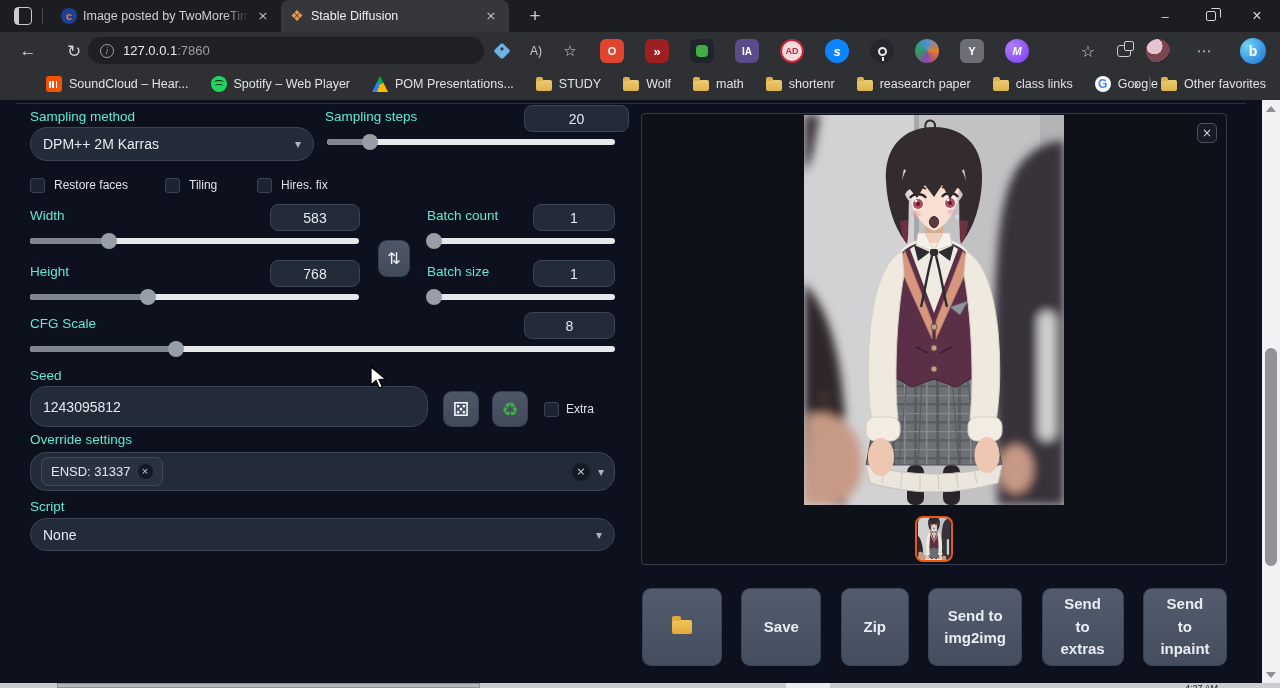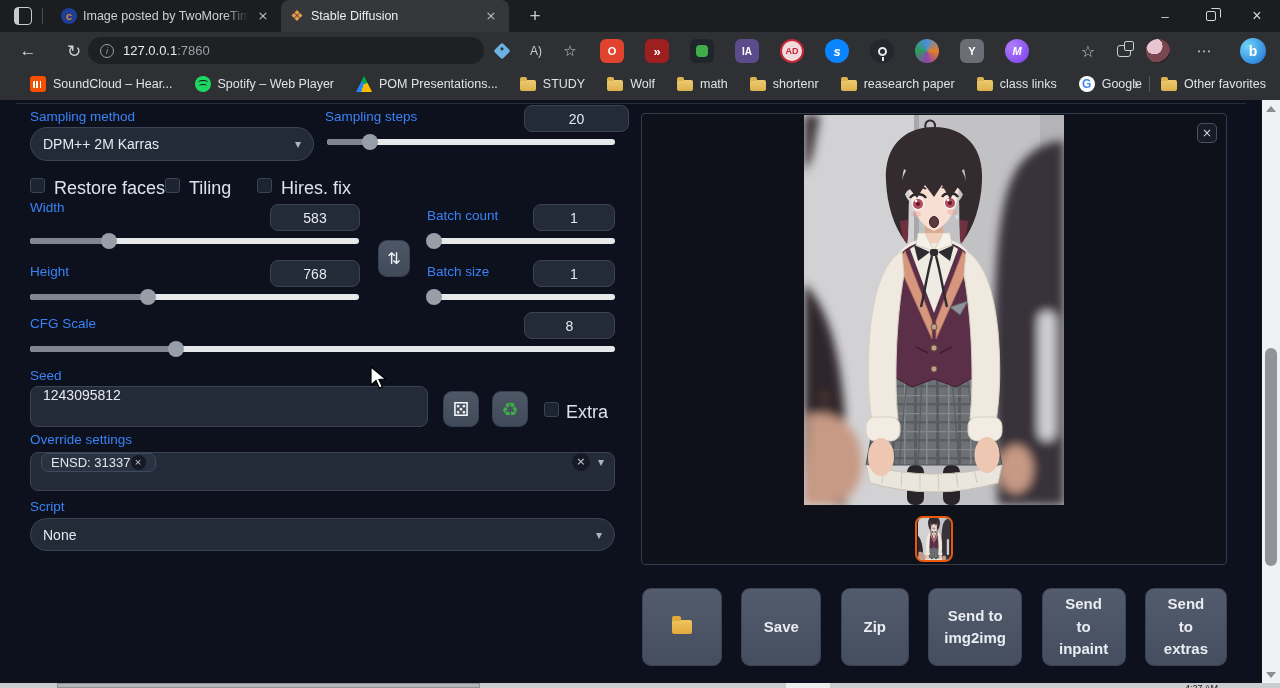--- a/index.html
+++ b/index.html
@@ -64,38 +64,38 @@
   .folder-ic{width:16px;height:11px;background:linear-gradient(#edcb72,#ddb24c);border-radius:2px;position:relative;margin-top:3px}
   .folder-ic::before{content:"";position:absolute;left:0;top:-3px;width:7px;height:4px;background:#ddb24c;border-radius:2px 2px 0 0}
   .bi-g{background:#fff;border-radius:50%;color:#4285f4;font-weight:bold;font-size:12px;line-height:16px;text-align:center}
   .bm-right{position:absolute;right:14px;display:flex;align-items:center;gap:10px}
   .bm-chevron{color:#c9ccd1;font-size:16px}
   .bm-divider{width:1px;height:16px;background:#55575b}
 
   
   .content{position:absolute;top:100px;left:0;width:1280px;height:583px;background:#0d111d}
   .topline{position:absolute;left:16px;top:3px;width:1230px;height:1px;background:#262d3c}
-  .lbl{position:absolute;font-size:13.5px;color:#3b82f6}
+  .lbl{position:absolute;font-size:13.5px;color:#5eead4}
   .numbox{position:absolute;height:27px;background:#232a38;border:1px solid #3c4454;border-radius:8px;
     color:#e6e9ef;font-size:14px;display:flex;align-items:center;justify-content:center}
   .dropdown{position:absolute;background:#232a38;border:1px solid #3c4454;border-radius:17px;color:#e6e9ef;
     font-size:14px;display:flex;align-items:center;padding:8px 12px}
   .dropdown .caret{margin-left:auto;color:#aeb4c0;font-size:12px}
   .slider{position:absolute;height:16px}
   .slider .track{position:absolute;left:0;right:0;top:5px;height:6px;border-radius:3px;background:#e7e8ea;overflow:hidden}
   .slider .fill{height:100%;background:#80868f}
   .slider .handle{position:absolute;top:0;width:16px;height:16px;border-radius:50%;background:#989ea8;margin-left:-8px}
   .checkbox{position:absolute;width:15px;height:15px;background:#1d2431;border:1.5px solid #3c4454;border-radius:3px}
-  .cb-label{position:absolute;font-size:18px;color:#dde2ea}
+  .cb-label{position:absolute;font-size:12px;color:#dde2ea}
   .sqbtn{position:absolute;background:linear-gradient(#4e5766,#414a59);border:1px solid #374151;border-radius:9px;
     display:flex;align-items:center;justify-content:center;color:#eef0f4}
-  .textinput{position:absolute;background:#232a38;border:1px solid #3c4454;border-radius:8px;color:#e6e9ef;
-    font-size:14px;display:flex;align-items:flex-start;padding:0 12px}
-  .chip{display:flex;align-items:center;background:#2a3140;border:1px solid #404a5e;border-radius:7px;
-    padding:0 9px;height:19px;font-size:13px;color:#e2e6ec}
+  .textinput{position:absolute;background:#232a38;border:1px solid #3c4454;border-radius:16px;color:#e6e9ef;
+    font-size:14px;display:flex;align-items:center;padding:0 12px}
+  .chip{display:flex;align-items:center;gap:7px;background:#2a3140;border:1px solid #404a5e;border-radius:7px;
+    padding:0 9px;height:29px;font-size:13px;color:#e2e6ec}
   .chip .chip-x{width:15px;height:15px;border-radius:50%;background:#141925;color:#cfd4dc;font-size:9px;
     line-height:15px;text-align:center}
   .clear-x{width:18px;height:18px;border-radius:50%;background:#151a26;color:#cfd4dc;font-size:11px;line-height:18px;text-align:center}
 
   
   .viewer{position:absolute;left:641px;top:13px;width:586px;height:452px;background:#0e1119;border:1px solid #343b49;border-radius:4px}
   .genimg{position:absolute;left:162px;top:1px;width:260px;height:390px}
   .viewer-close{position:absolute;right:9px;top:9px;width:20px;height:20px;border:1px solid #4a5160;border-radius:5px;
     color:#d6dae2;font-size:12px;line-height:18px;text-align:center;background:#161b26}
   .thumb{position:absolute;left:273px;top:402px;width:38px;height:46px;border:2px solid #e8590c;border-radius:8px;
@@ -183,21 +183,21 @@
 
   <div class="tbicon" style="left:1076px;font-size:16px">☆</div>
   <div class="tbicon" style="left:1112px">
       <span class="collections"></span>
     </div>
   <div class="avatar" style="left:1146px"></div>
   <div class="tbicon" style="left:1192px;font-size:15px">⋯</div>
   <div class="bing" style="left:1240px">b</div>
 
   <div class="bookmarks">
-    <div class="bm" style="margin-left:30px">
+    <div class="bm" style="margin-left:46px">
       <span class="bi bi-sc"></span>
       <span>SoundCloud – Hear...</span>
     </div>
     <div class="bm">
       <span class="bi bi-sp"></span>
       <span>Spotify – Web Player</span>
     </div>
     <div class="bm">
       <span class="bi bi-drive"></span>
       <span>POM Presentations...</span>
@@ -258,21 +258,21 @@
       <div class="handle" style="left: 15%;"></div>
     </div>
 
     <div class="checkbox" style="left:30px;top:78px"></div>
     <div class="cb-label" style="left:54px;top:78px">Restore faces</div>
     <div class="checkbox" style="left:165px;top:78px"></div>
     <div class="cb-label" style="left:189px;top:78px">Tiling</div>
     <div class="checkbox" style="left:257px;top:78px"></div>
     <div class="cb-label" style="left:281px;top:78px">Hires. fix</div>
 
-    <div class="lbl" style="left:30px;top:100px">Width</div>
+    <div class="lbl" style="left:30px;top:108px">Width</div>
     <div class="numbox" style="left:270px;top:104px;width:90px">583</div>
     <div class="slider" style="left:30px;top:133px;width:329px">
       <div class="track">
           <div class="fill" style="width: 24%;"></div>
         </div>
       <div class="handle" style="left: 24%;"></div>
     </div>
 
     <div class="lbl" style="left:427px;top:108px">Batch count</div>
     <div class="numbox" style="left:533px;top:104px;width:82px">1</div>
@@ -351,22 +351,22 @@
       </div>
     </div>
 
     <div class="galbtns">
       <div class="gbtn" style="width:80px">
           <span class="folder-big"></span>
         </div>
       <div class="gbtn" style="width:80px">Save</div>
       <div class="gbtn" style="width:68px">Zip</div>
       <div class="gbtn" style="width:94px;padding:0 8px">Send to img2img</div>
+      <div class="gbtn" style="width:82px;padding:0 16px">Send to extras</div>
       <div class="gbtn" style="width:84px;padding:0 17px">Send to inpaint</div>
-      <div class="gbtn" style="width:82px;padding:0 16px">Send to extras</div>
     </div>
 
     <div class="scrollbar">
       <div class="sb-arrow" style="top:0">
           <span class="sb-tri-up"></span>
         </div>
       <div class="sb-thumb"></div>
       <div class="sb-arrow" style="top:566px">
           <span class="sb-tri-dn"></span>
         </div>

